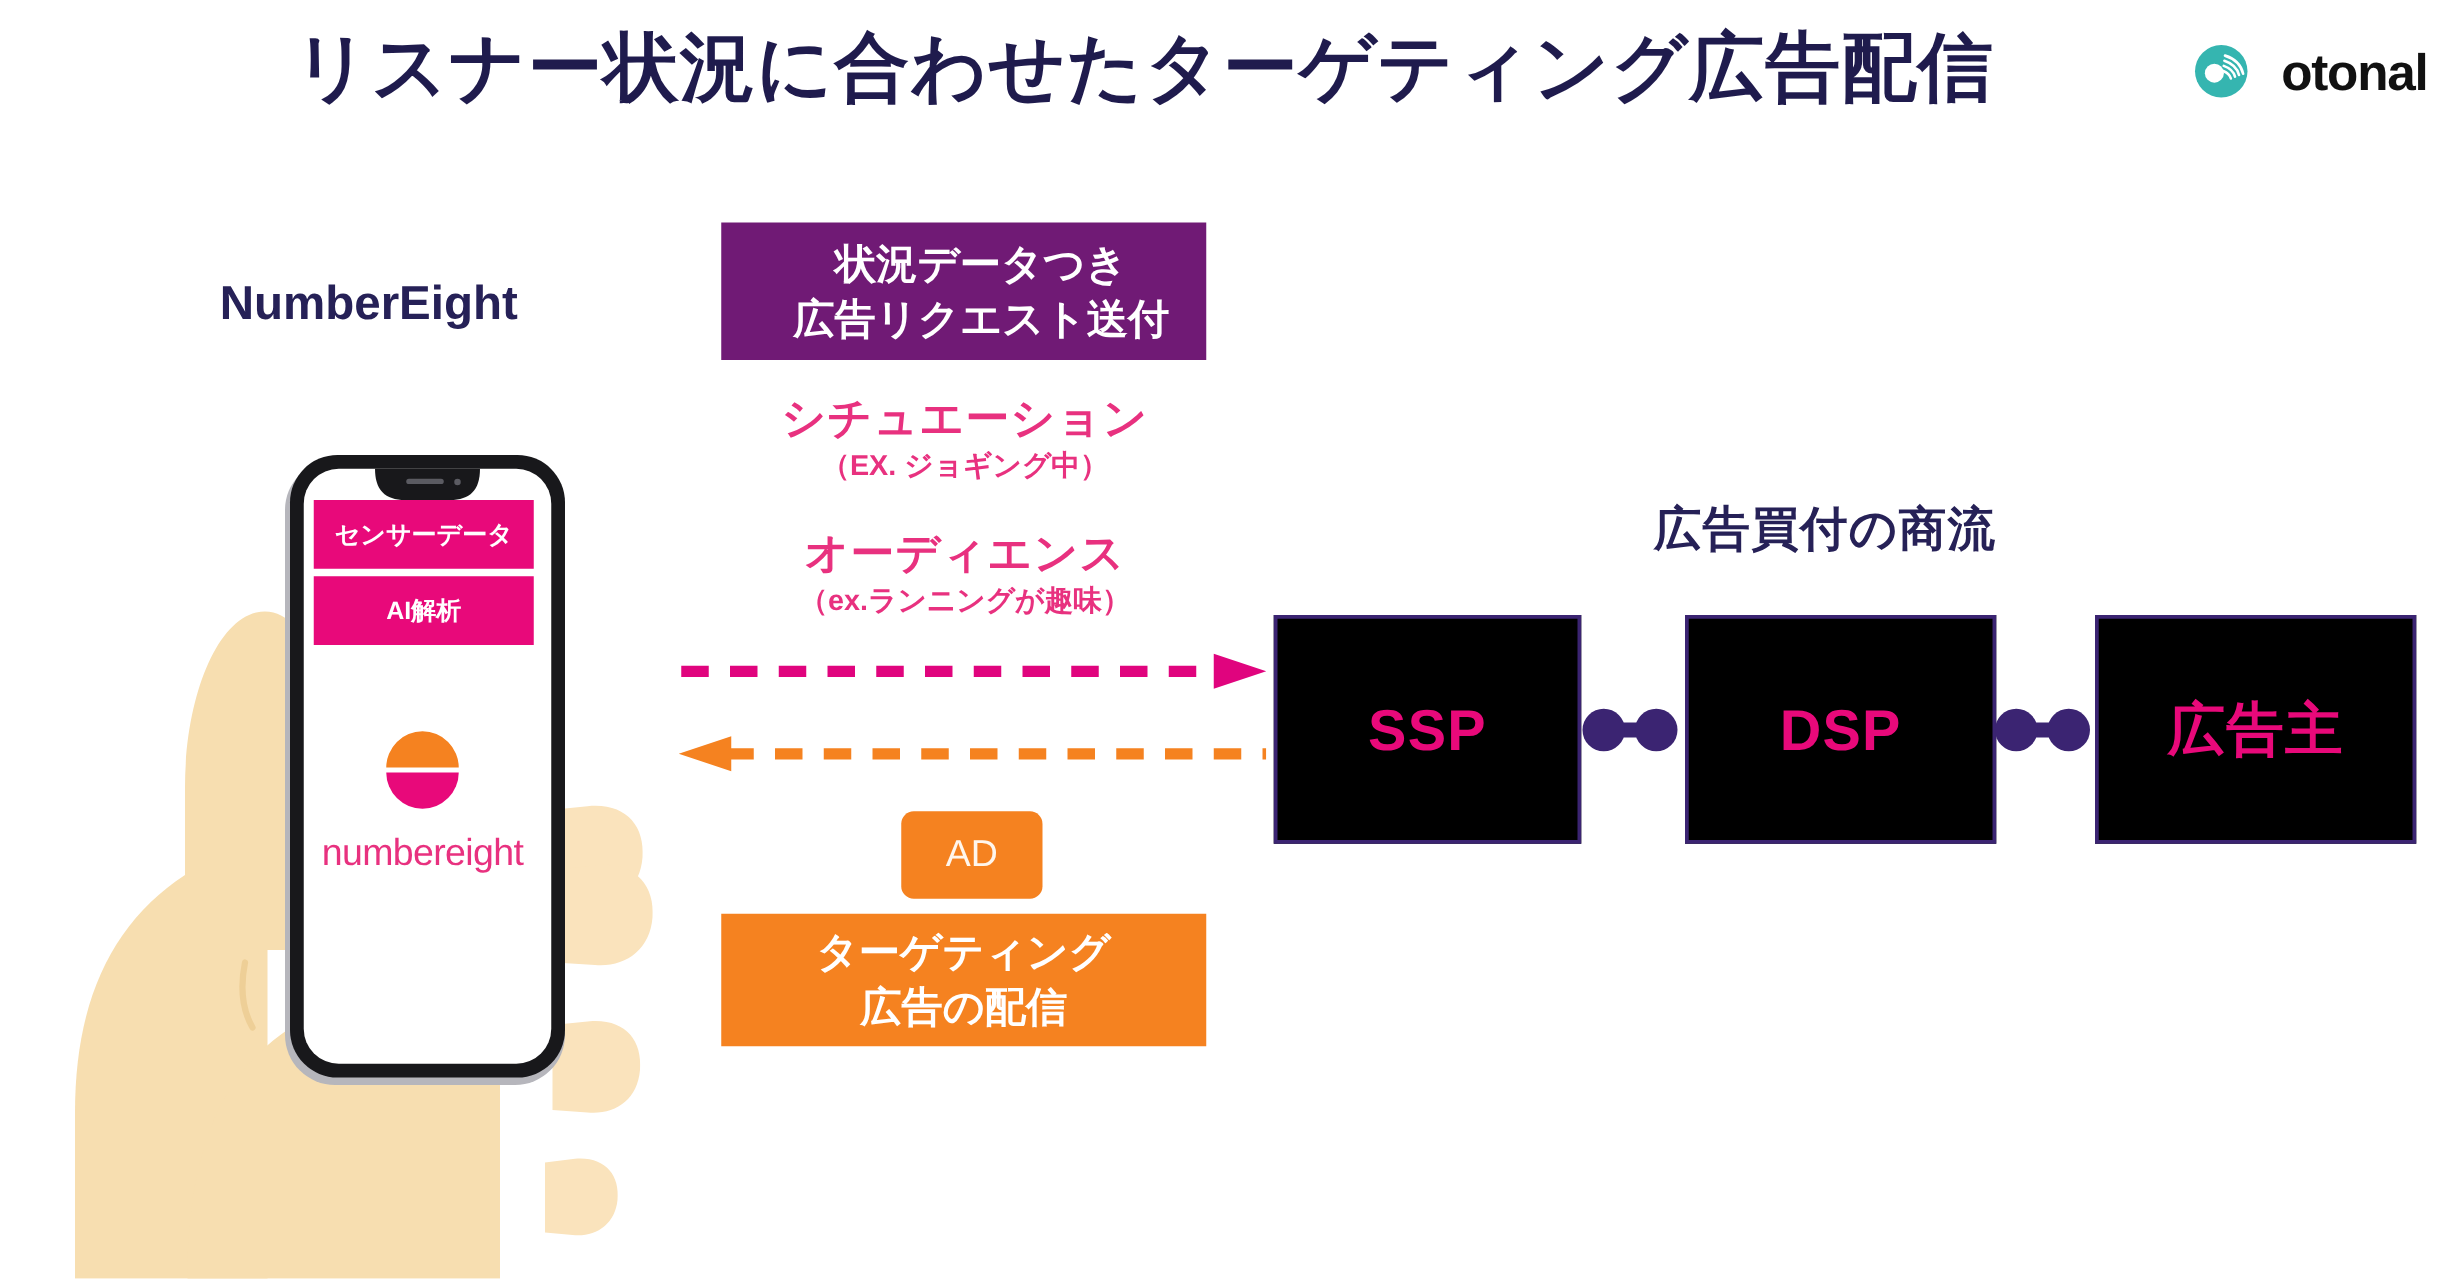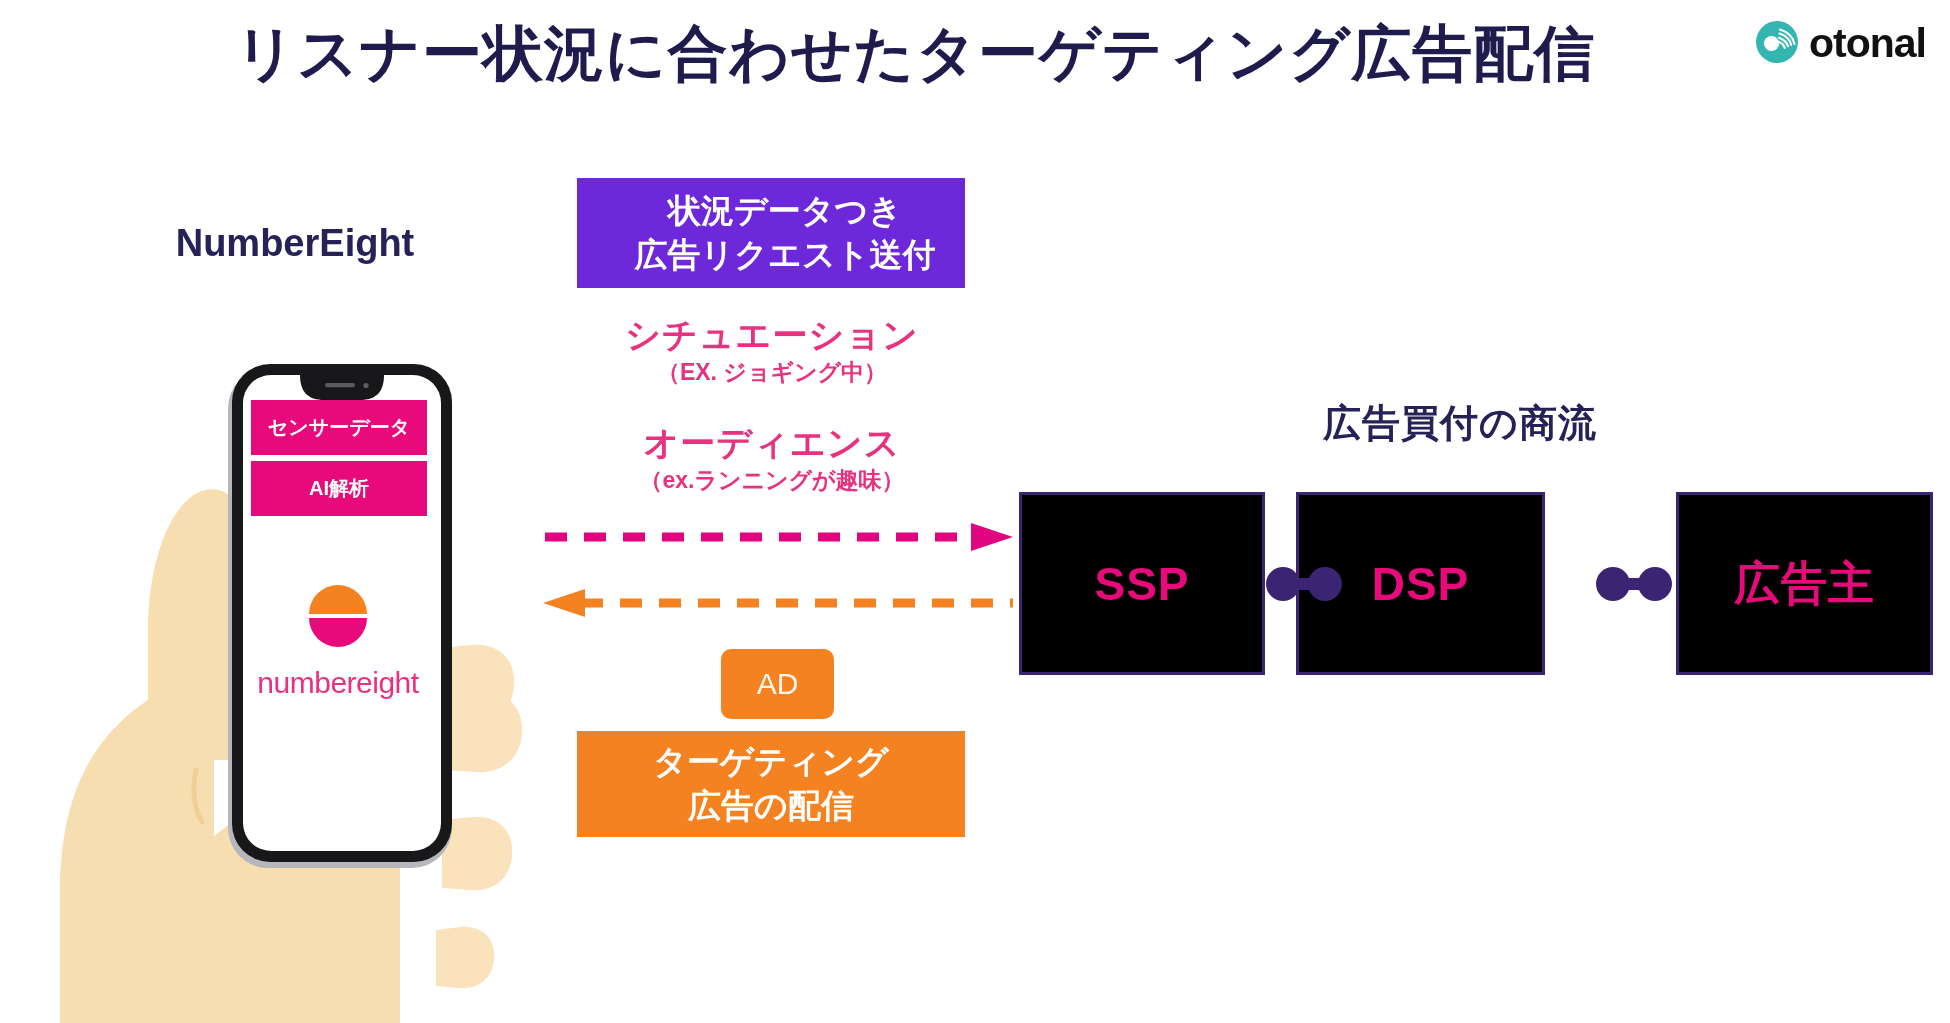--- a/index.html
+++ b/index.html
@@ -27,24 +27,24 @@
     font-weight: 700;
     color: #1F1B4D;
     letter-spacing: 1px;
     line-height: 1.2;
     padding-right: 120px;
   }
 
   
   #brand-logo {
     position: absolute;
-    left: 1755px; top: 20px;
+    left: 1755px; top: 35px;
     display: flex;
     align-items: center;
-    gap: 10px;
+    gap: 26px;
   }
   #brand-logo .mark { width: 44px; height: 44px; display:block; }
   #brand-logo .wordmark {
     font-size: 41px;
     font-weight: 700;
     color: #111111;
     letter-spacing: -1px;
     line-height: 1;
     position: relative;
     top: 1px;
@@ -95,21 +95,21 @@
     font-weight: 400;
     color: #E8317F;
     letter-spacing: -0.5px;
   }
 
   
   #banner-request {
     position: absolute;
     left: 577px; top: 178px;
     width: 388px; height: 110px;
-    background: #6d28d9;
+    background: #701a75;
     color: #ffffff;
     font-size: 33px;
     font-weight: 700;
     line-height: 1.32;
     display: flex; flex-direction: column;
     align-items: center; justify-content: center;
     text-align: center;
     padding-left: 28px;
   }
 
@@ -173,21 +173,21 @@
     height: 183px;
     border: 3px solid #3B2472;
     background: #000000;
     display: flex; align-items: center; justify-content: center;
     color: #E8097A;
     font-size: 46px;
     font-weight: 700;
     letter-spacing: 1px;
   }
   #box-ssp { left: 1019px; width: 246px; }
-  #box-dsp { left: 1296px; width: 249px; }
+  #box-dsp { left: 1348px; width: 249px; }
   #box-advertiser { left: 1676px; width: 257px; }
 
   .connector { position: absolute; top: 565px; width: 80px; height: 38px; }
   #connector-1 { left: 1264px; }
   #connector-2 { left: 1594px; }
 </style>
 </head>
 <body>
 
 <div id="stage">

